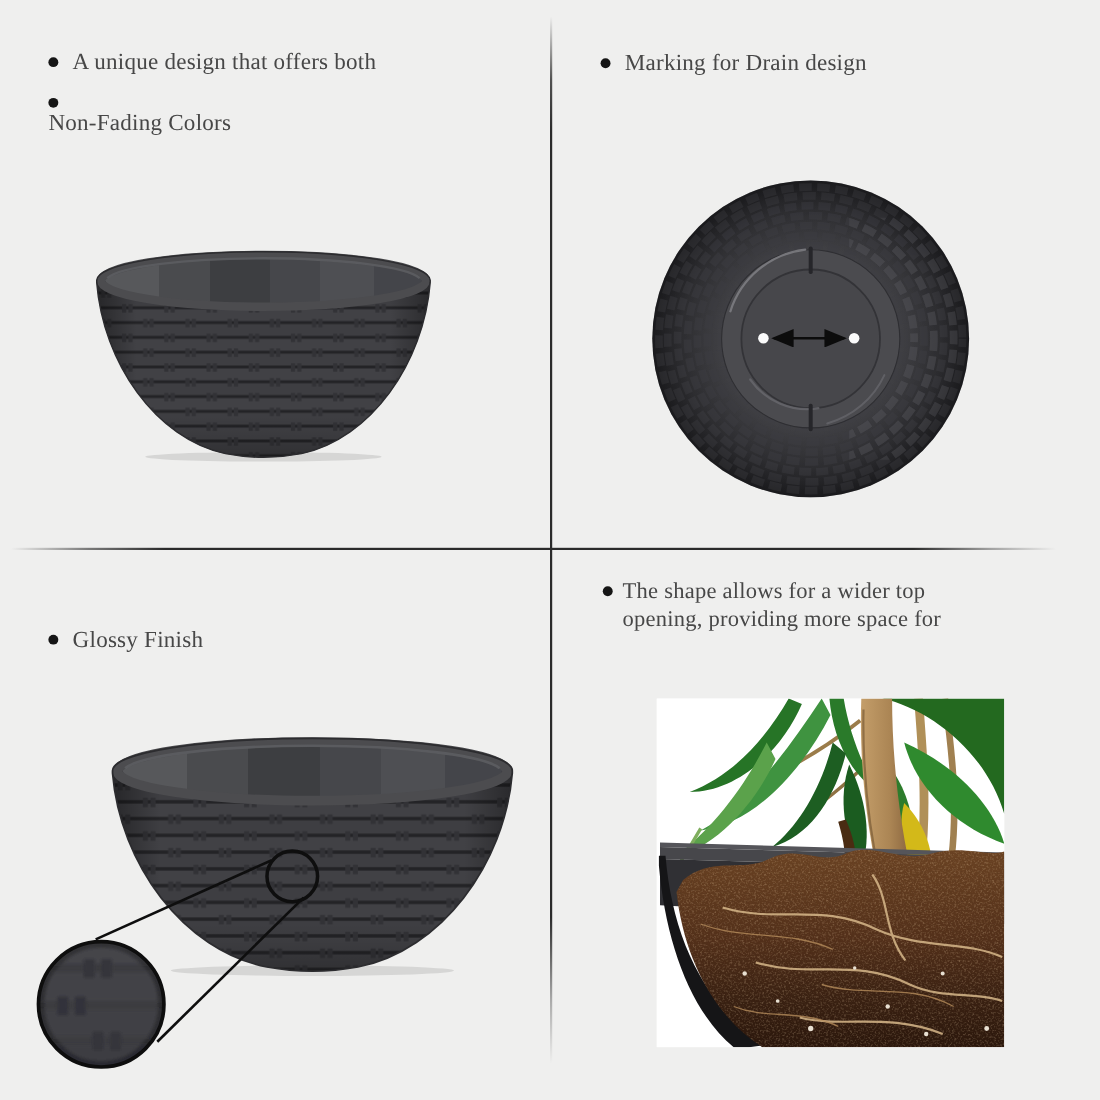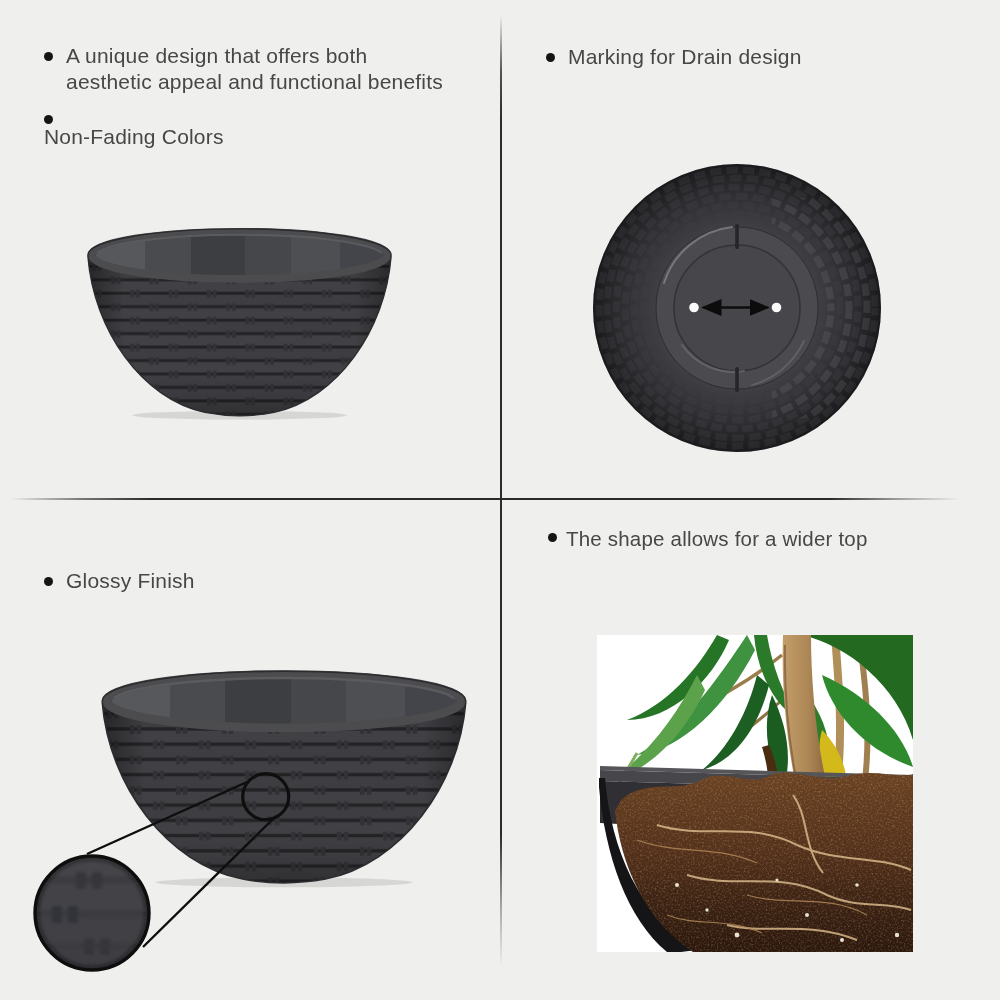--- a/index.html
+++ b/index.html
@@ -26,21 +26,21 @@
 
   .features{position:absolute;}
   .feature{display:flex;align-items:flex-start;}
   .feature + .feature{margin-top:11px;flex-direction:column;}
   .dot{
     flex:0 0 auto;width:9px;height:9px;border-radius:50%;
     background:#151515;margin-top:8.5px;margin-right:13px;
   }
   .lines{display:block;color:#474747;font-size:21px;line-height:26px;
          font-weight:500;letter-spacing:.2px;}
-  .ln{display:block;white-space:nowrap;}
+  .ln{display:block;white-space:nowrap;font-family:Liberation Serif, serif;}
 
   .features.q1{left:44px;top:43px;}
   .features.q2{left:546px;top:44px;}
   .features.q3{left:44px;top:568px;}
   .features.q4{left:548px;top:526px;}
   .features.q4 .lines{font-size:20.5px;line-height:25px;}
   .features.q4 .dot{margin-top:7px;margin-right:9px;}
 
   .abs{position:absolute;}
   .photo{
@@ -54,21 +54,20 @@
 <div class="canvas">
 
   <div class="divider-v"></div>
   <div class="divider-h"></div>
 
   <div class="features q1">
     <div class="feature">
       <span class="dot"></span>
       <span class="lines">
         <span class="ln">A unique design that offers both</span>
-        <span class="ln">aesthetic appeal and functional benefits</span>
       </span>
     </div>
     <div class="feature">
       <span class="dot"></span>
       <span class="lines">
         <span class="ln">Non-Fading Colors</span>
       </span>
     </div>
   </div>
 
@@ -269,20 +268,21 @@
       <circle cx="92" cy="413" r="56" fill="none" stroke="rgba(0,0,0,.28)" stroke-width="9"></circle>
     </g>
     <circle cx="92" cy="413" r="57" fill="none" stroke="#0e0e0e" stroke-width="3.4"></circle>
   </svg>
 
   <div class="features q4">
     <div class="feature">
       <span class="dot"></span>
       <span class="lines">
         <span class="ln">The shape allows for a wider top</span>
+        <span class="ln">opening, providing more space for</span>
       </span>
     </div>
   </div>
 
   <div class="photo">
     <svg width="316" height="317" viewBox="0 0 316 317">
       <defs>
         <linearGradient id="trG" x1="0" y1="0" x2="1" y2="0">
           <stop offset="0" stop-color="#c49e6a"></stop>
             <stop offset=".55" stop-color="#ab8554"></stop>

